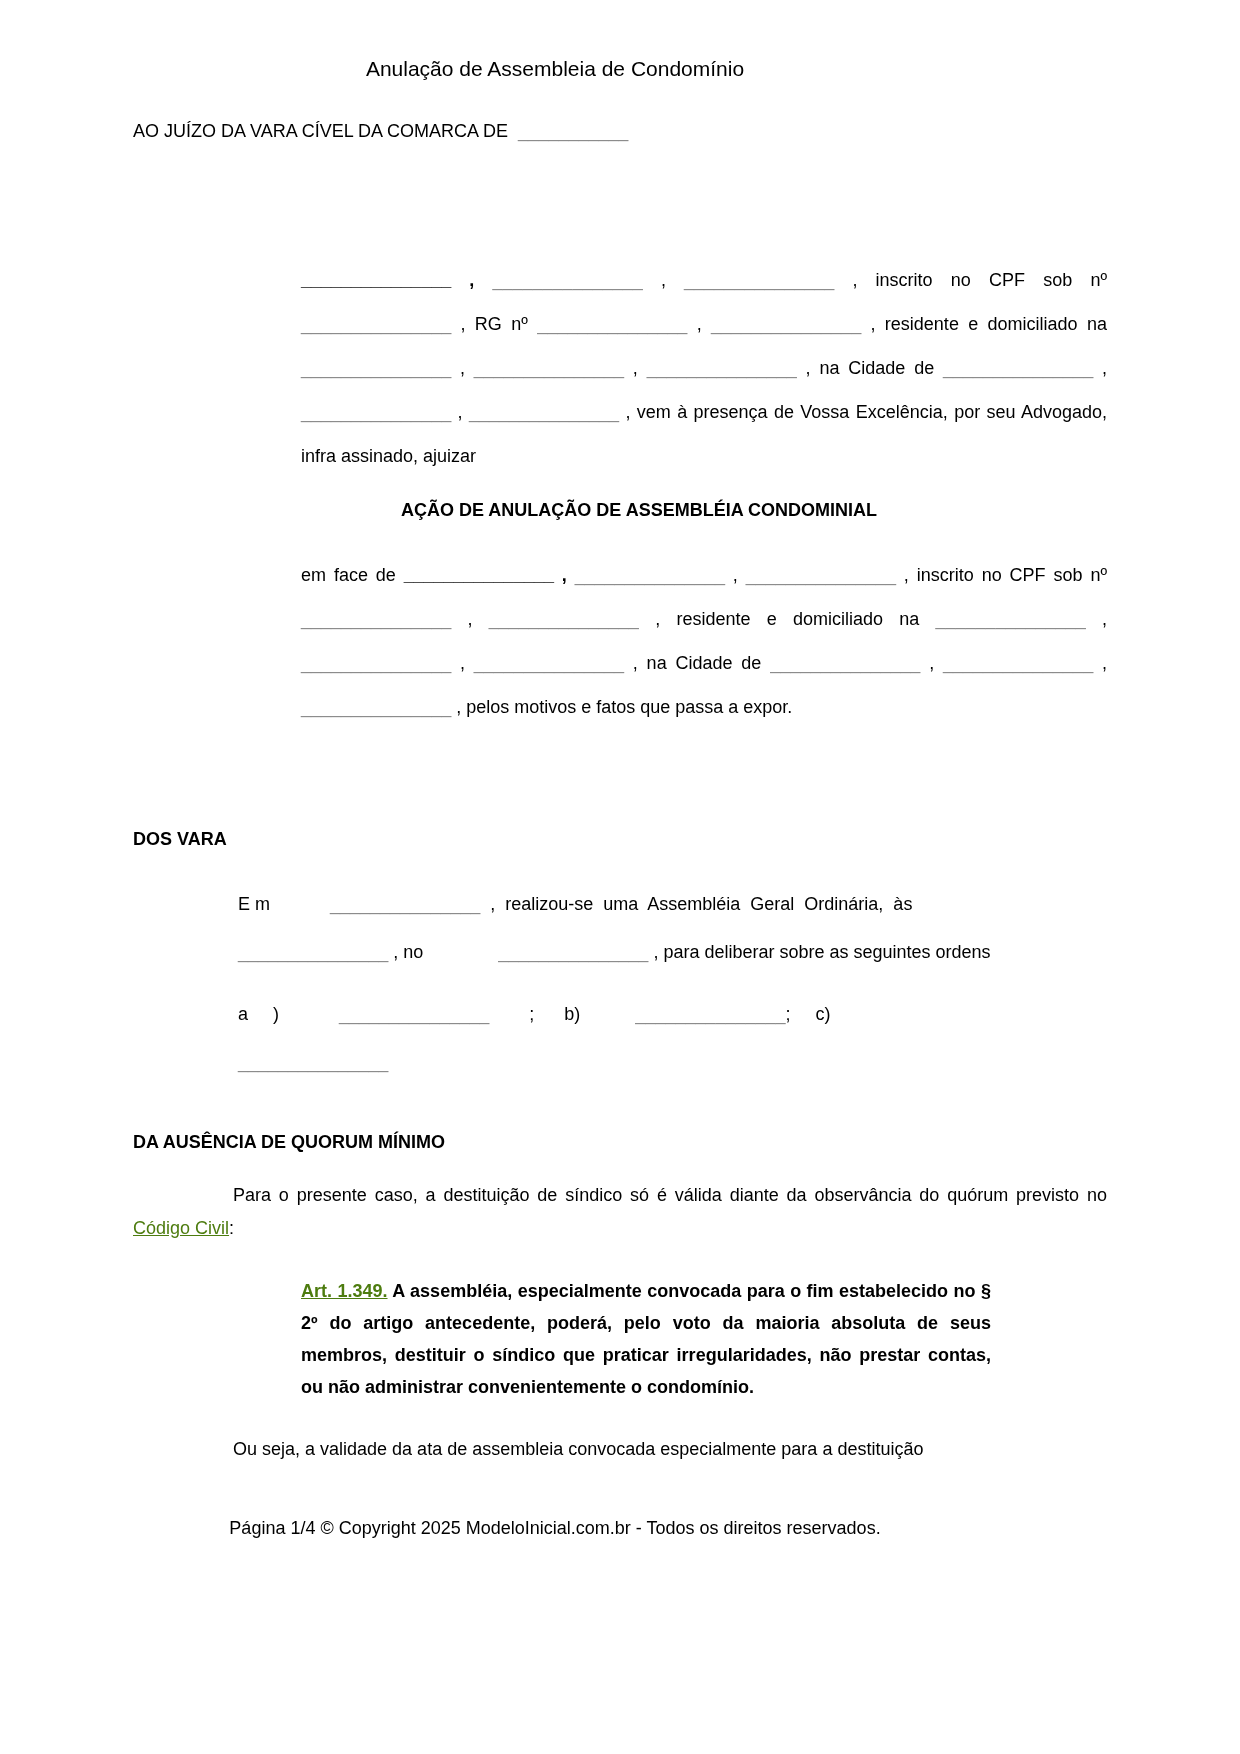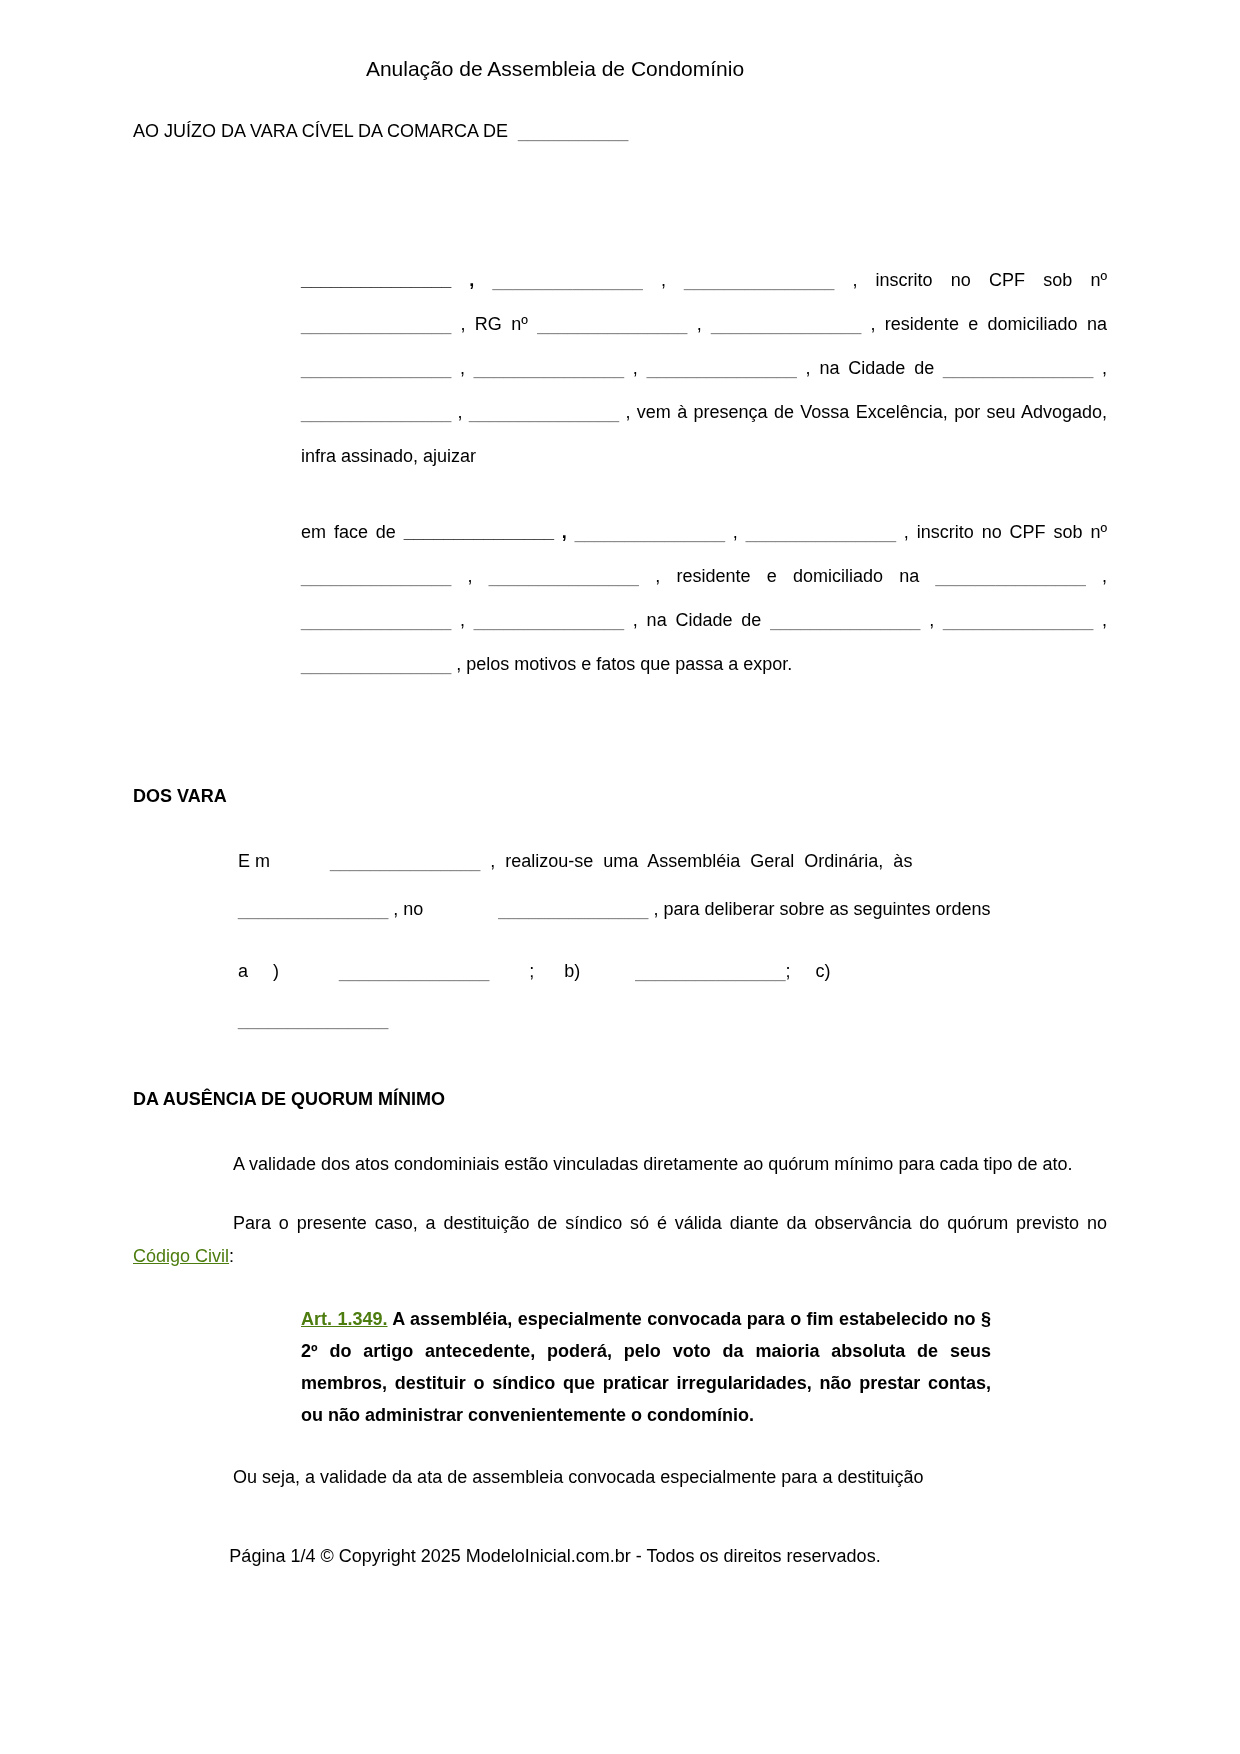--- a/index.html
+++ b/index.html
@@ -37,38 +37,38 @@
 <body>
 
 <div class="page">
 
   <div class="doc-title">Anulação de Assembleia de Condomínio</div>
 
   <div class="court-line"><span>AO JUÍZO DA VARA CÍVEL DA COMARCA DE</span><span>  </span><span class="blank">___________</span></div>
 
   <p class="party p-author"><span class="blankb">_______________</span><span class="b"> ,</span><span> </span><span class="blank">_______________</span><span> , </span><span class="blank">_______________</span><span> , inscrito no CPF sob nº </span><span class="blank">_______________</span><span> , RG nº </span><span class="blank">_______________</span><span> , </span><span class="blank">_______________</span><span> , residente e domiciliado na </span><span class="blank">_______________</span><span> , </span><span class="blank">_______________</span><span> , </span><span class="blank">_______________</span><span> , na Cidade de </span><span class="blank">_______________</span><span> , </span><span class="blank">_______________</span><span> , </span><span class="blank">_______________</span><span> , vem à presença de Vossa Excelência, por seu Advogado, infra assinado, ajuizar</span></p>
 
+  <div class="acao-heading">AÇÃO DE ANULAÇÃO DE ASSEMBLÉIA CONDOMINIAL</div>
 
   <p class="party p-defendant"><span>em face de </span><span class="blankb">_______________</span><span class="b"> ,</span><span> </span><span class="blank">_______________</span><span> , </span><span class="blank">_______________</span><span> , inscrito no CPF sob nº </span><span class="blank">_______________</span><span> , </span><span class="blank">_______________</span><span> , residente e domiciliado na </span><span class="blank">_______________</span><span> , </span><span class="blank">_______________</span><span> , </span><span class="blank">_______________</span><span> , na Cidade de </span><span class="blank">_______________</span><span> , </span><span class="blank">_______________</span><span> , </span><span class="blank">_______________</span><span> , pelos motivos e fatos que passa a expor.</span></p>
 
   <div class="section-heading sh-fatos">DOS VARA</div>
 
   <div class="fatos-block">
     <div class="fatos-line indent105"><span>E m</span><span>            </span><span class="blank">_______________</span><span>  ,  realizou-se  uma  Assembléia  Geral  Ordinária,  às</span></div>
     <div class="fatos-line indent105"><span class="blank">_______________</span><span> , no</span><span>               </span><span class="blank">_______________</span><span> , para deliberar sobre as seguintes ordens</span></div>
   </div>
 
   <div class="fatos-items">
     <div class="fatos-line indent105"><span>a</span><span>     </span><span>)</span><span>            </span><span class="blank">_______________</span><span>        </span><span>;</span><span>      </span><span>b)</span><span>           </span><span class="blank">_______________</span><span>;</span><span>     </span><span>c)</span></div>
     <div class="fatos-line indent105"><span class="blank">_______________</span></div>
   </div>
 
   <div class="section-heading sh-quorum">DA AUSÊNCIA DE QUORUM MÍNIMO</div>
 
-  <p class="body-p p-validade">A validade dos atos condominiais estão vinculadas diretamente ao quórum mínimo para cada tipo de ato.</p>
 
   <p class="body-p p-quorum"><span>Para o presente caso, a destituição de síndico só é válida diante da observância do quórum previsto no </span><a class="link">Código Civil</a><span>:</span></p>
 
   <blockquote class="quote"><a class="b link">Art. 1.349.</a><span class="b"> A assembléia, especialmente convocada para o fim estabelecido no § 2º do artigo antecedente, poderá, pelo voto da maioria absoluta de seus membros, destituir o síndico que praticar irregularidades, não prestar contas, ou não administrar convenientemente o condomínio.</span></blockquote>
 
   <p class="body-p p-ouseja">Ou seja, a validade da ata de assembleia convocada especialmente para a destituição</p>
 
   <div class="footer">Página 1/4 © Copyright 2025 ModeloInicial.com.br - Todos os direitos reservados.</div>
 
 </div>

